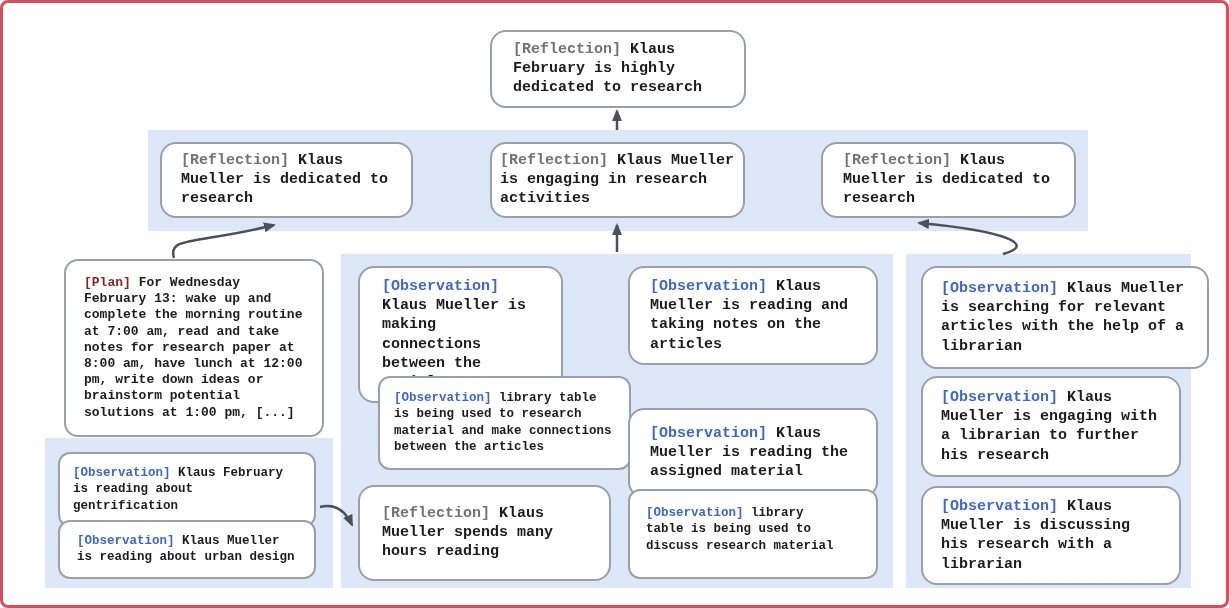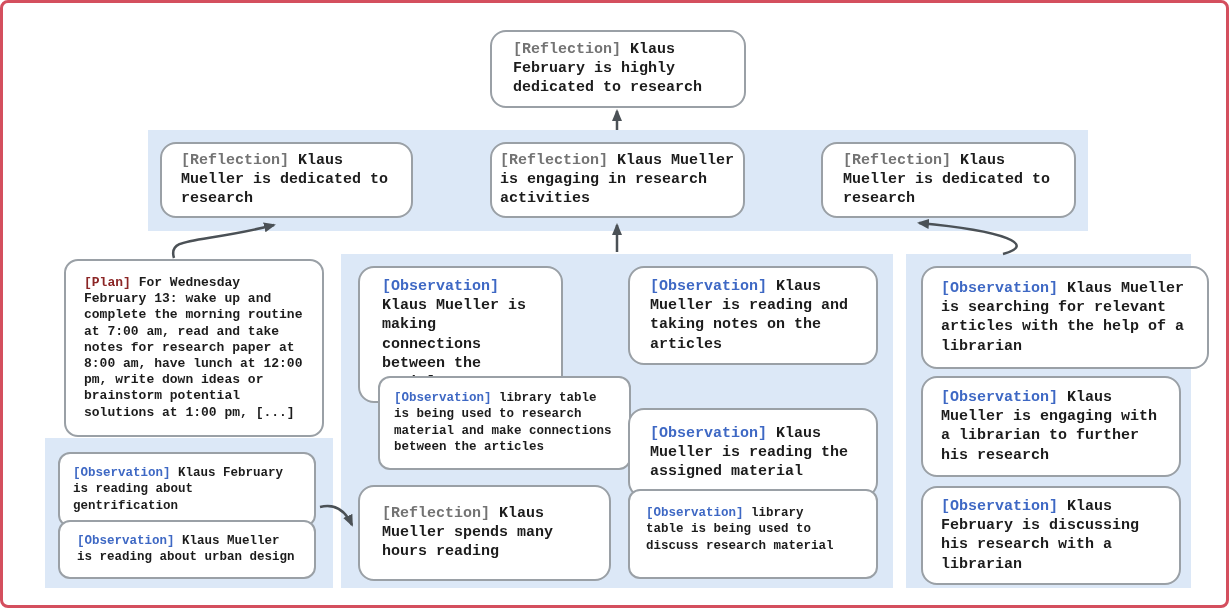--- a/index.html
+++ b/index.html
@@ -111,17 +111,17 @@
   <div class="node" style="left:918px;top:263px;width:288px;min-height:100px;padding:11px 18px;">
     <span class="tag-obs">[Observation]</span>
     <span>Klaus Mueller is searching for relevant articles with the help of a librarian</span>
   </div>
   <div class="node" style="left:918px;top:373px;width:260px;min-height:98px;padding:10px 18px;">
     <span class="tag-obs">[Observation]</span>
     <span>Klaus Mueller is engaging with a librarian to further his research</span>
   </div>
   <div class="node" style="left:918px;top:483px;width:260px;min-height:94px;padding:9px 18px;">
     <span class="tag-obs">[Observation]</span>
-    <span>Klaus February is discussing his research with a librarian</span>
+    <span>Klaus Mueller is discussing his research with a librarian</span>
   </div>
 
 
 </div>
 
 </body></html>

